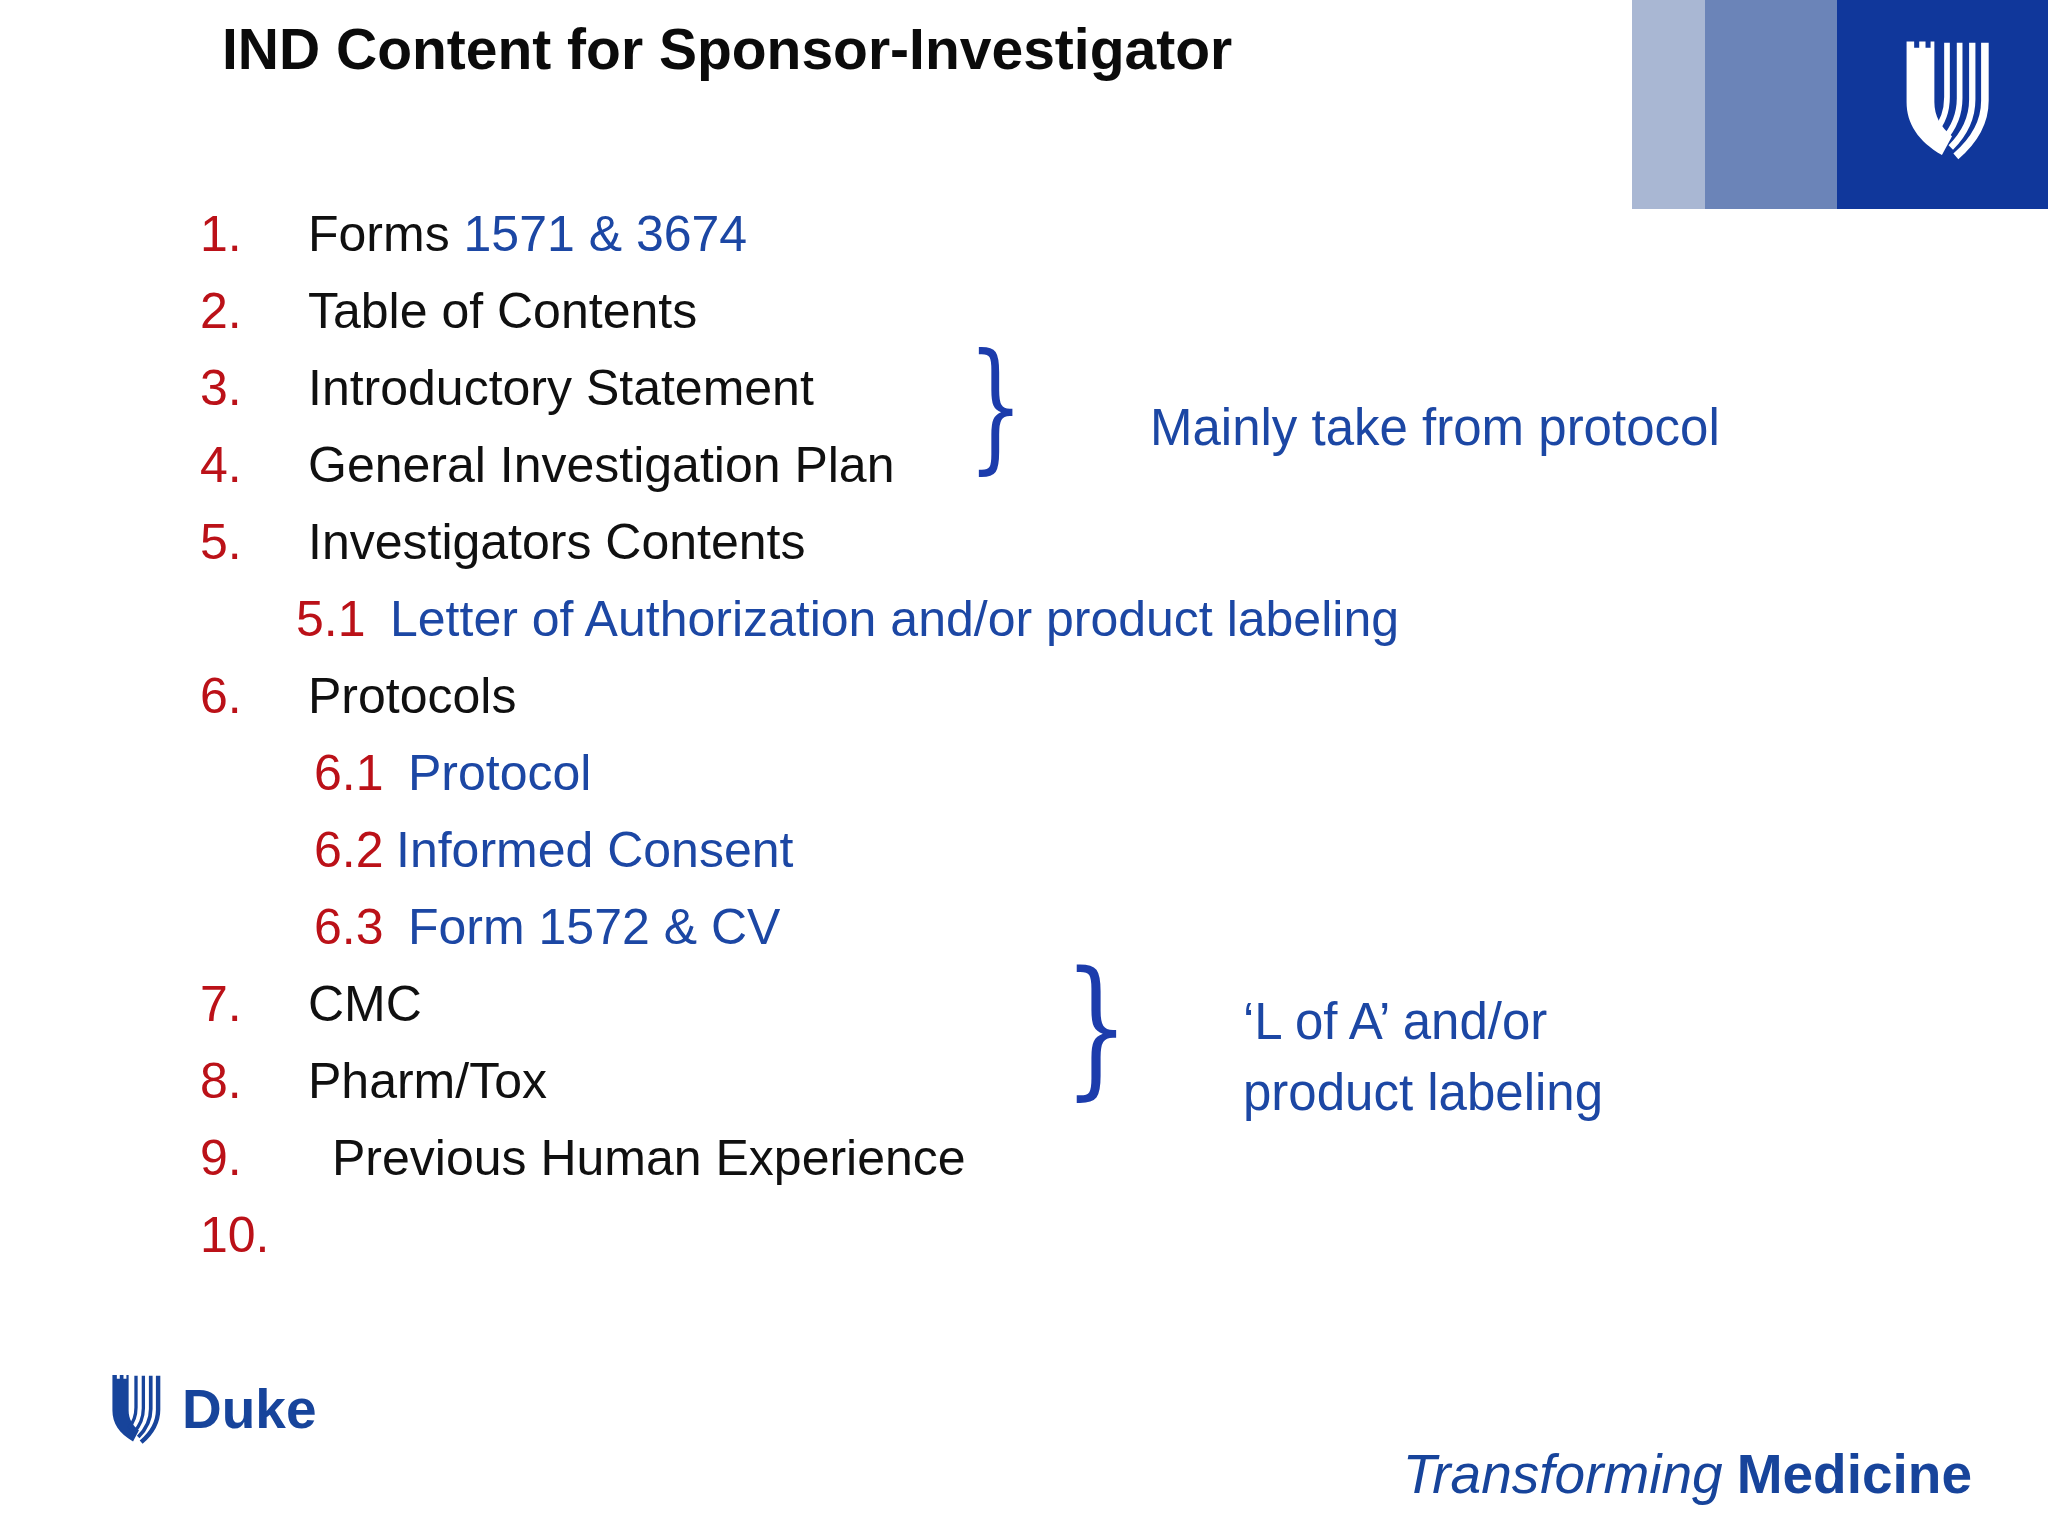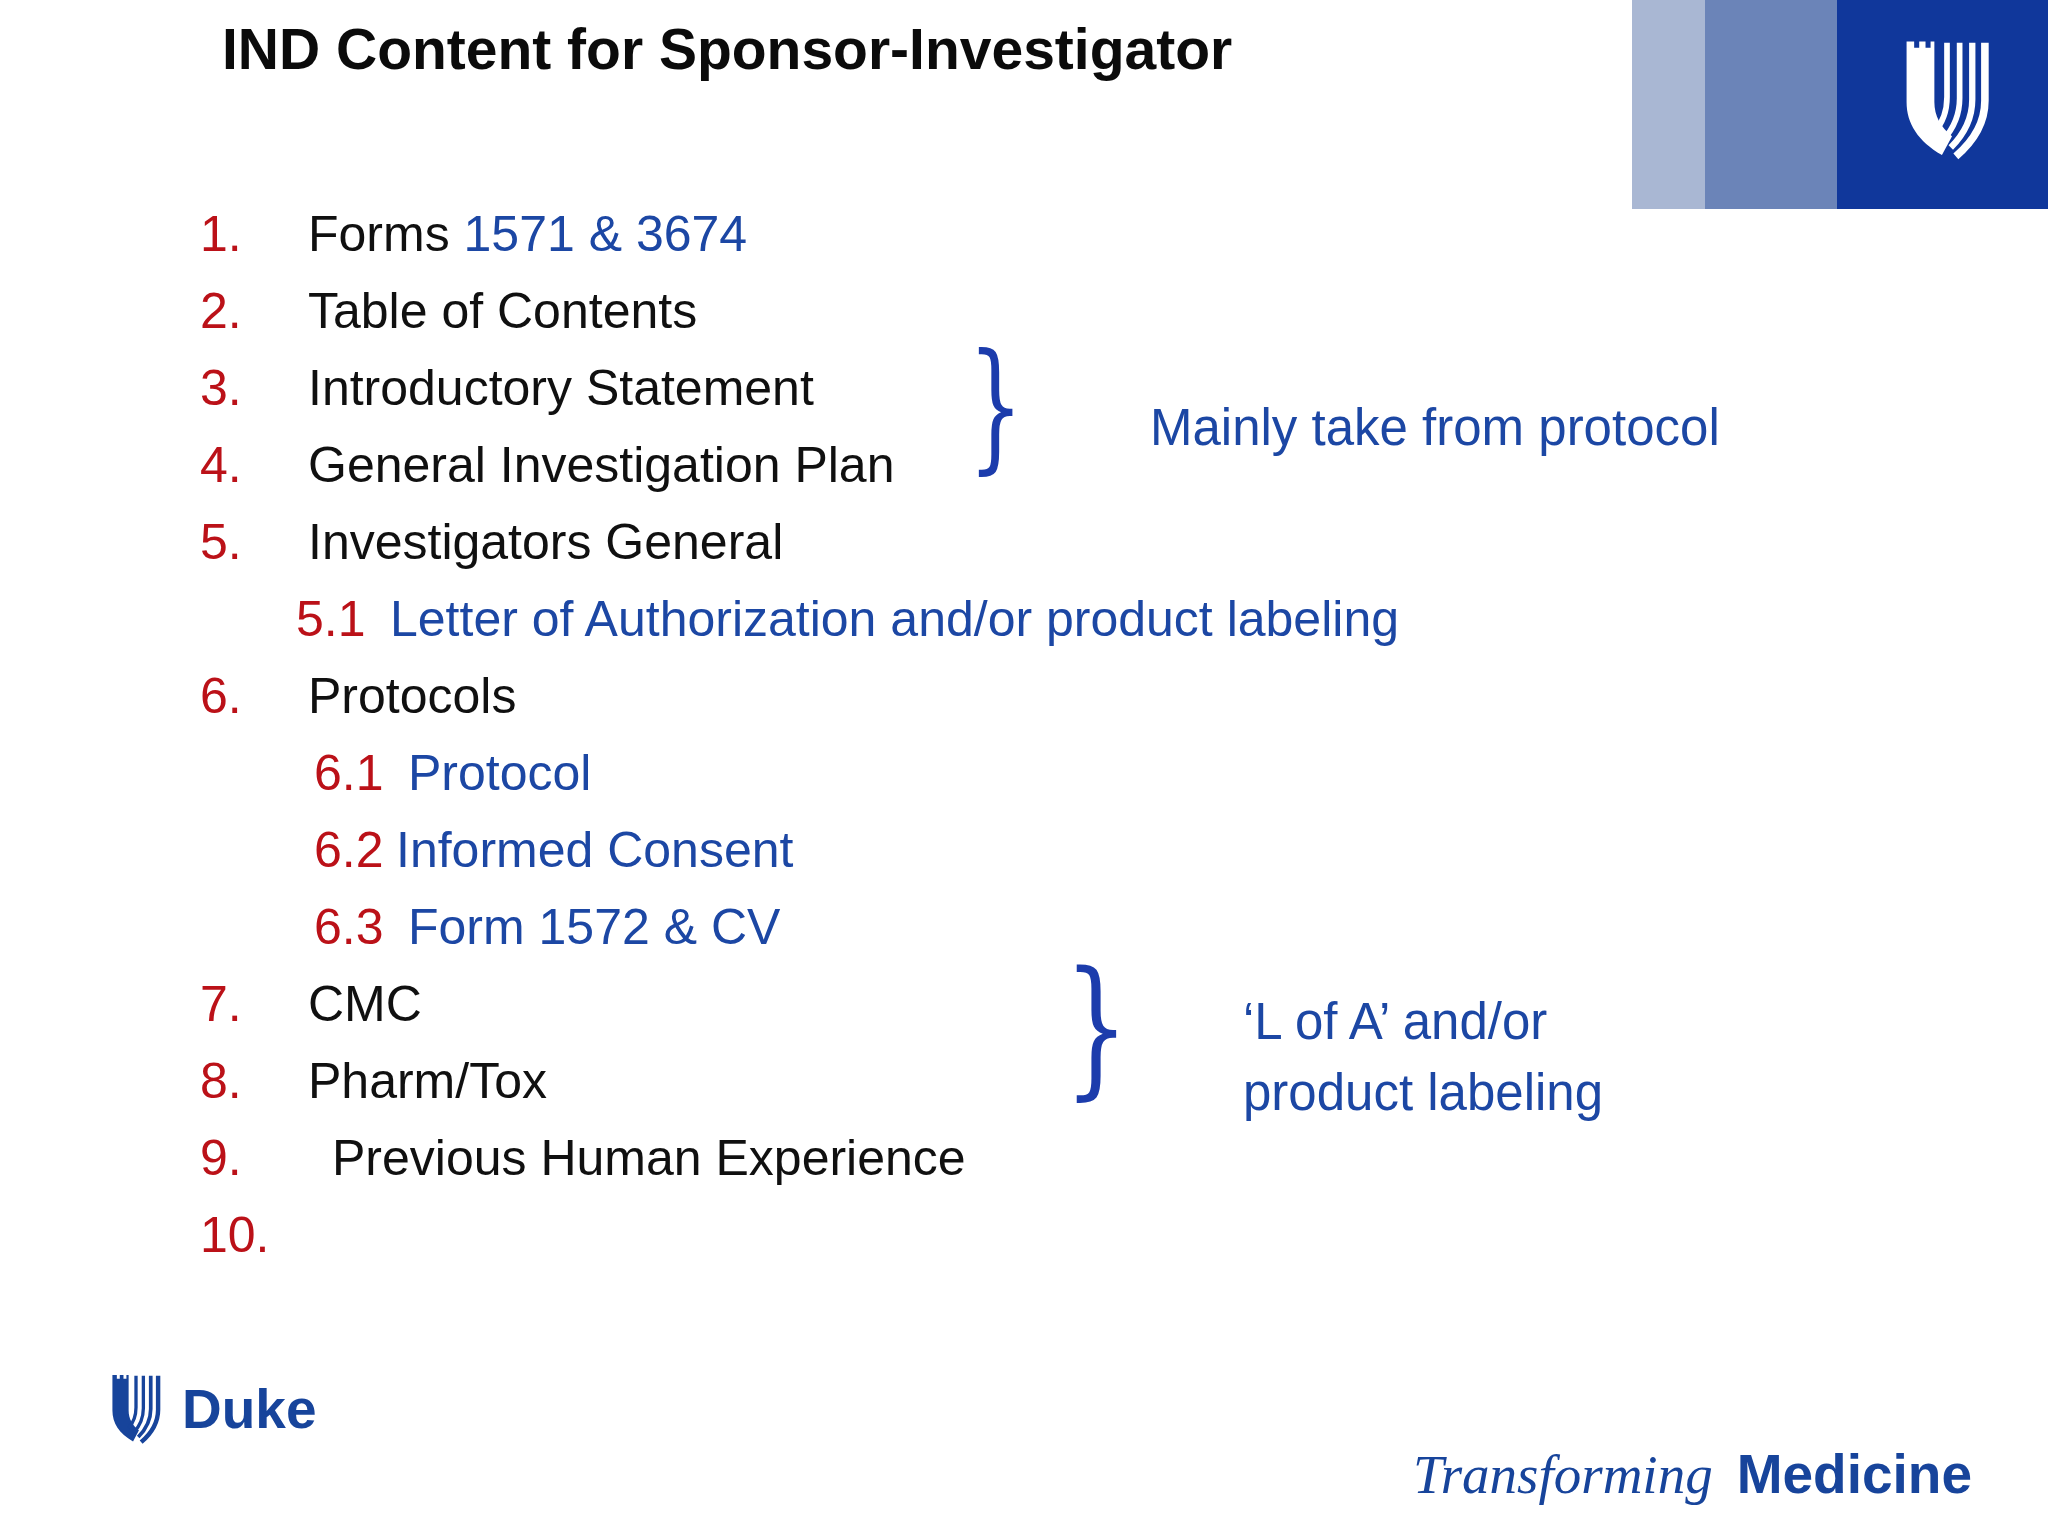--- a/index.html
+++ b/index.html
@@ -67,21 +67,21 @@
     position: absolute; left: 108px; top: 1366px; height: 86px;
     display: flex; align-items: center;
   }
   .footer-left svg { width: 56px; height: 76px; margin-right: 18px; }
   .duke-word  { font-size: 55px; font-weight: 700; color: var(--footerBlue); margin-right: 15px; white-space: pre; }
   .duke-rest  { font-size: 55px; font-weight: 400; color: var(--footerBlue); letter-spacing: -1px; white-space: pre; }
   .footer-right {
     position: absolute; right: 76px; top: 1378px;
     font-size: 55px; color: var(--footerBlue); white-space: pre;
   }
-  .fr-italic { font-style: italic; font-weight: 400; margin-right: 24px; font-family: Liberation Serif, serif; }
+  .fr-italic { font-style: italic; font-weight: 400; margin-right: 14px; }
   .fr-bold   { font-weight: 700; }
 
   
   .shield-white .solid { fill: #ffffff; }
   .shield-white .line  { fill: none; stroke: #ffffff; }
   .shield-blue  .solid { fill: var(--footerBlue); }
   .shield-blue  .line  { fill: none; stroke: var(--footerBlue); }
   .t1 { stroke-width: 4.5; } .t2 { stroke-width: 4.5; } .t3 { stroke-width: 5; } .t4 { stroke-width: 6; }
 </style>
 </head>
@@ -117,21 +117,21 @@
       <div class="row">
         <span class="num" style="left: 200px;">3.</span>
         <span class="txt" style="left: 308px;"><span>Introductory Statement</span></span>
       </div>
       <div class="row">
         <span class="num" style="left: 200px;">4.</span>
         <span class="txt" style="left: 308px;"><span>General Investigation Plan</span></span>
       </div>
       <div class="row">
         <span class="num" style="left: 200px;">5.</span>
-        <span class="txt" style="left: 308px;"><span>Investigators General</span></span>
+        <span class="txt" style="left: 308px;"><span>Investigators Contents</span></span>
       </div>
       <div class="row">
         <span class="num" style="left: 296px;">5.1</span>
         <span class="txt" style="left: 390px;"><span class="hl">Letter of Authorization and/or product labeling</span></span>
       </div>
       <div class="row">
         <span class="num" style="left: 200px;">6.</span>
         <span class="txt" style="left: 308px;"><span>Protocols</span></span>
       </div>
       <div class="row">

